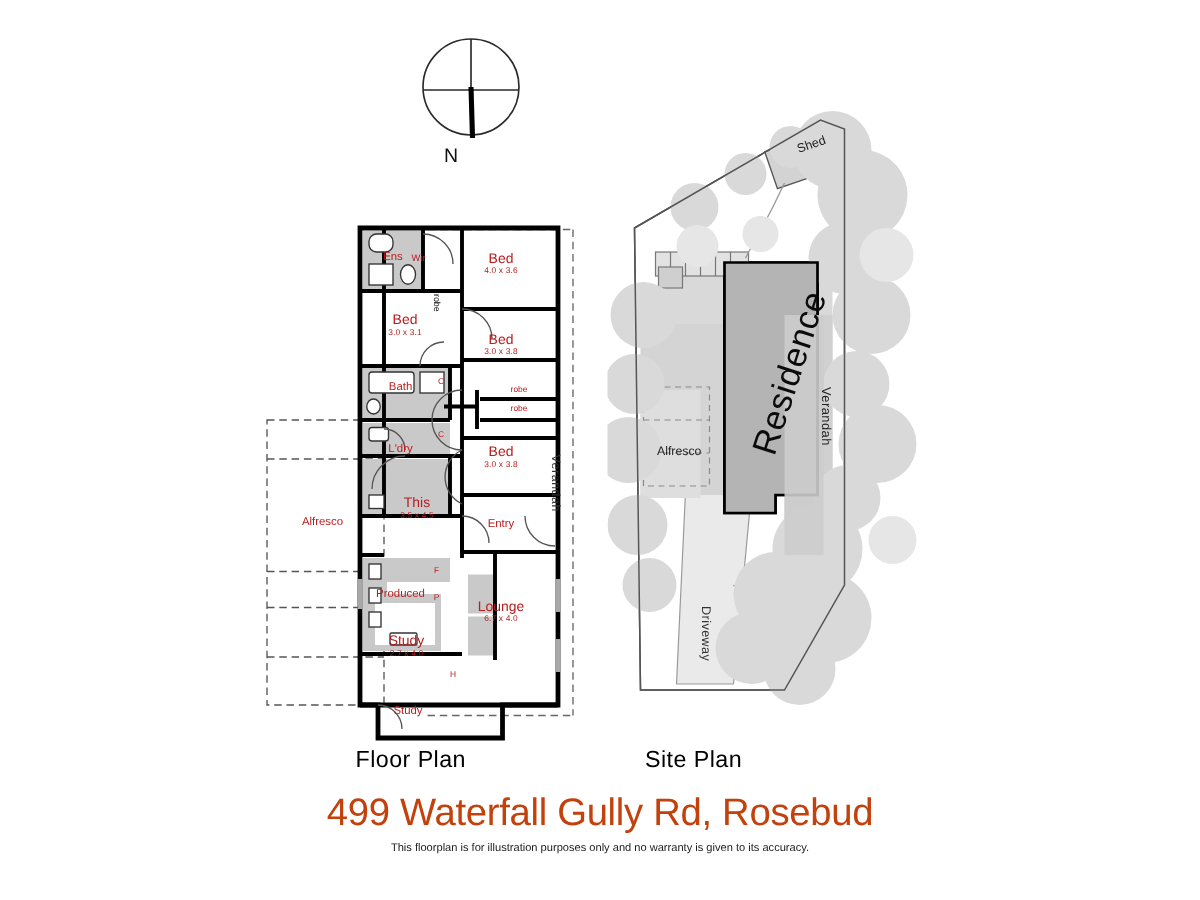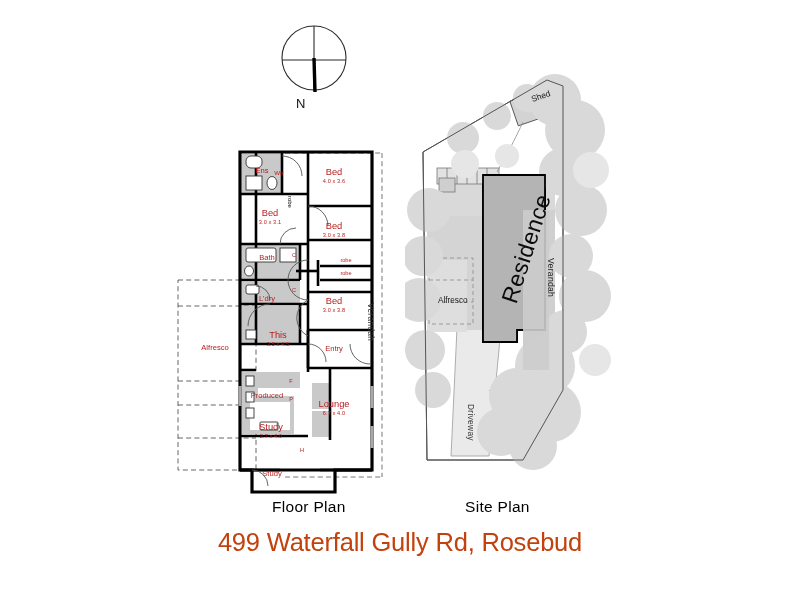--- a/index.html
+++ b/index.html
@@ -45,21 +45,20 @@
   .fp1 { top: 560px; }
   .fp2 { top: 570px; }
   .fp3 { top: 580px; font-weight: 400; }
   .fp3 b { font-weight: 700; }
 
   .plan-caption {
     position: absolute;
     font-size: 15.5px;
     color: #000;
     letter-spacing: 0.3px;
-    margin-left: 35px;
   }
   #cap-floor { left: 237px; top: 498px; }
   #cap-site  { left: 430px; top: 498px; }
 
   
   #compass { left: 278px; top: 20px; width: 78px; height: 88px; }
 
   
   .rlabel {
     position: absolute;
@@ -388,14 +387,15 @@
   <div class="slabel" id="site-residence" style="left:470px; top:235px;">Residence</div>
   <div class="slabel" id="site-verandah" style="left:546px; top:258px;">Verandah</div>
   <div class="slabel" id="site-alfresco" style="left:438px; top:296px;">Alfresco</div>
   <div class="slabel" id="site-driveway" style="left:466px; top:404px;">Driveway</div>
   <div class="slabel" id="site-shed" style="left:531px; top:91px;">Shed</div>
 
   <div class="plan-caption" id="cap-floor">Floor  Plan</div>
   <div class="plan-caption" id="cap-site">Site Plan</div>
 
   <div class="title">499 Waterfall Gully Rd, Rosebud</div>
+  <div class="fineprint fp1">This floorplan is for illustration purposes only and no warranty is given to its accuracy.</div>
 
 </div>
 
 </body></html>

